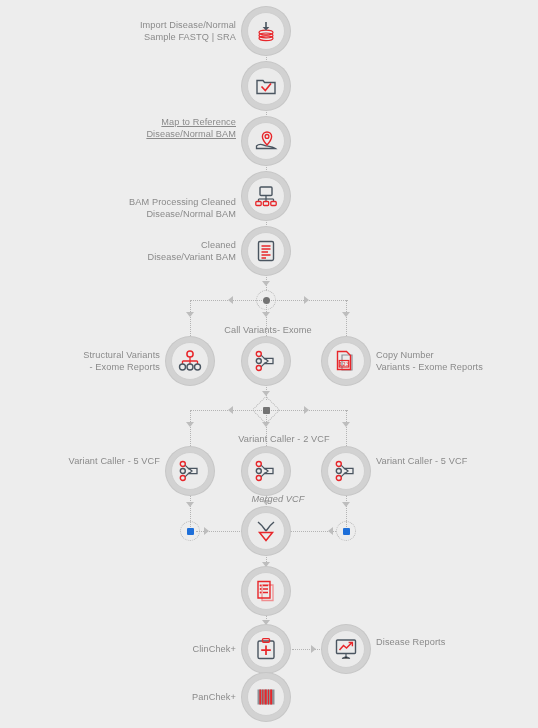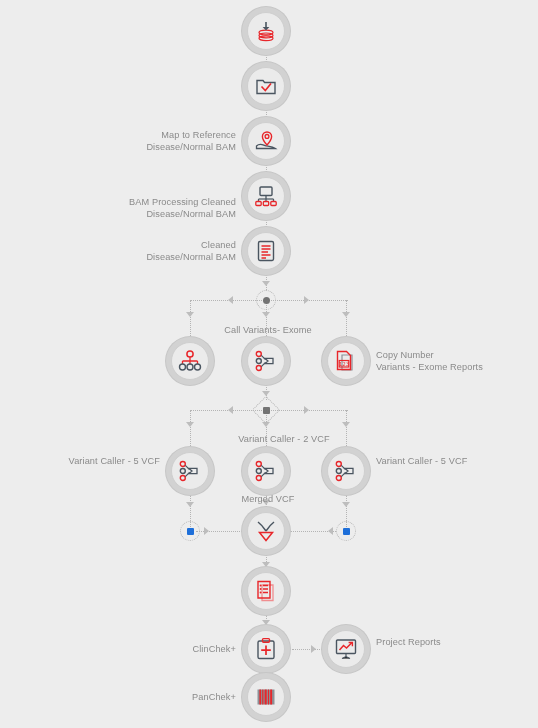--- a/index.html
+++ b/index.html
@@ -135,40 +135,42 @@
     <div class="inner">
       <svg class="glyph" viewBox="0 0 24 24">
         <ellipse cx="12" cy="13.5" rx="7" ry="2.4" fill="none" stroke="#e8262a" stroke-width="1.2"></ellipse>
         <ellipse cx="12" cy="16.4" rx="7" ry="2.4" fill="none" stroke="#e8262a" stroke-width="1.2"></ellipse>
         <ellipse cx="12" cy="19.2" rx="7" ry="2.4" fill="none" stroke="#e8262a" stroke-width="1.2"></ellipse>
         <path d="M12 3 V9.5" stroke="#4a5560" stroke-width="1.6"></path>
         <path d="M8.6 8 L12 11.6 L15.4 8 Z" fill="#4a5560"></path>
       </svg>
     </div>
   </div>
+  <div class="label right-al" style="left:118px; top:19px; width:118px;">Import Disease/Normal
+Sample FASTQ | SRA</div>
 
   <div class="node" style="left:242px; top:62px;">
     <div class="inner">
       <svg class="glyph" viewBox="0 0 24 24">
         <path d="M3 6.5 h6 l1.6 2 H21 v11 H3 Z" fill="none" stroke="#4a5560" stroke-width="1.4"></path>
         <path d="M7.5 12.5 L11.3 16.5 L17 9.5" fill="none" stroke="#e8262a" stroke-width="1.6"></path>
       </svg>
     </div>
   </div>
 
   <div class="node" style="left:242px; top:117px;">
     <div class="inner">
       <svg class="glyph" viewBox="0 0 24 24">
         <path d="M2.5 17 C6 13.5 9 16 11 16.6 C13.5 17.4 18 17 21.5 19.5 L2.5 19.5 Z" fill="none" stroke="#4a5560" stroke-width="1.3"></path>
         <path d="M13 3 C10.4 3 8.4 5 8.4 7.5 C8.4 11 13 16 13 16 S17.6 11 17.6 7.5 C17.6 5 15.6 3 13 3 Z" fill="none" stroke="#e8262a" stroke-width="1.4"></path>
         <circle cx="13" cy="7.4" r="1.9" fill="none" stroke="#e8262a" stroke-width="1.3"></circle>
       </svg>
     </div>
   </div>
-  <div class="label right-al" style="left:118px; top:129px; width:118px;">Map to Reference
+  <div class="label right-al" style="left:118px; top:116px; width:118px;text-decoration:underline;">Map to Reference
 Disease/Normal BAM</div>
 
   <div class="node" style="left:242px; top:172px;">
     <div class="inner">
       <svg class="glyph" viewBox="0 0 24 24">
         <rect x="6" y="3" width="12" height="8.5" rx="1" fill="none" stroke="#4a5560" stroke-width="1.4"></rect>
         <path d="M12 11.5 V15" stroke="#4a5560" stroke-width="1.3"></path>
         <path d="M4.5 15 H19.5" stroke="#4a5560" stroke-width="1.2"></path>
         <path d="M4.5 15 V17.5 M12 15 V17.5 M19.5 15 V17.5" stroke="#4a5560" stroke-width="1.2"></path>
         <rect x="1.8" y="17.5" width="5.4" height="4" rx="1" fill="none" stroke="#e8262a" stroke-width="1.3"></rect>
@@ -182,21 +184,21 @@
 
   <div class="node" style="left:242px; top:227px;">
     <div class="inner">
       <svg class="glyph" viewBox="0 0 24 24">
         <rect x="4.5" y="2.5" width="15" height="19" rx="1.4" fill="none" stroke="#4a5560" stroke-width="1.4"></rect>
         <path d="M7.5 7 H16.5 M7.5 10 H16.5 M7.5 13 H14 M7.5 16 H16.5 M7.5 19 H12" stroke="#e8262a" stroke-width="1.5"></path>
       </svg>
     </div>
   </div>
   <div class="label right-al" style="left:118px; top:239px; width:118px;">Cleaned
-Disease/Normal BAM</div>
+Disease/Variant BAM</div>
 
   <div class="junction" style="left:256px; top:290px;">
     <div class="ring"></div>
     <div class="core round"></div>
   </div>
 
   <div class="hline" style="left:190px; top:300px; width:158px;"></div>
   <div class="arrow-left" style="left:228px; top:296px;"></div>
   <div class="arrow-right" style="left:304px; top:296px;"></div>
 
@@ -213,20 +215,22 @@
     <div class="inner">
       <svg class="glyph" viewBox="0 0 24 24">
         <circle cx="12" cy="5" r="3.1" fill="none" stroke="#e8262a" stroke-width="1.5"></circle>
         <path d="M12 8.1 V12 M4.5 12 H19.5 M4.5 12 V15 M12 12 V15 M19.5 12 V15" stroke="#e8262a" stroke-width="1.3"></path>
         <circle cx="4.5" cy="18" r="3" fill="none" stroke="#4a5560" stroke-width="1.4"></circle>
         <circle cx="12" cy="18" r="3" fill="none" stroke="#4a5560" stroke-width="1.4"></circle>
         <circle cx="19.5" cy="18" r="3" fill="none" stroke="#4a5560" stroke-width="1.4"></circle>
       </svg>
     </div>
   </div>
+  <div class="label right-al" style="left:42px; top:349px; width:118px;">Structural Variants
+- Exome Reports</div>
 
   <div class="node" style="left:242px; top:337px;">
     <div class="inner">
       <svg class="glyph" viewBox="0 0 24 24">
         <circle cx="4.8" cy="5" r="2.5" fill="none" stroke="#e8262a" stroke-width="1.4"></circle>
         <circle cx="4.8" cy="12" r="2.5" fill="none" stroke="#4a5560" stroke-width="1.4"></circle>
         <circle cx="4.8" cy="19" r="2.5" fill="none" stroke="#e8262a" stroke-width="1.4"></circle>
         <path d="M7.3 6.4 L11.5 10.6 M7.3 17.6 L11.5 13.4" stroke="#4a5560" stroke-width="1.2"></path>
         <path d="M11 9.4 H19 V14.6 H11 L14 12 Z" fill="none" stroke="#4a5560" stroke-width="1.3"></path>
       </svg>
@@ -333,21 +337,21 @@
 
   <div class="node" style="left:242px; top:507px;">
     <div class="inner">
       <svg class="glyph" viewBox="0 0 24 24">
         <path d="M4 3 C4 3 8 6 12 12" fill="none" stroke="#4a5560" stroke-width="1.5"></path>
         <path d="M20 3 C20 3 16 6 12 12" fill="none" stroke="#4a5560" stroke-width="1.5"></path>
         <path d="M5.5 13.5 H18.5 L12 21.5 Z" fill="none" stroke="#e8262a" stroke-width="1.5"></path>
       </svg>
     </div>
   </div>
-  <div class="label center-al" style="left:206px; top:493px; width:124px;">Merged VCF</div>
+  <div class="label center-al" style="left:216px; top:493px; width:124px;font-style:italic;">Merged VCF</div>
 
   <div class="vline" style="left:266px; top:555px; height:15px;"></div>
   <div class="arrow-down" style="left:262px; top:562px;"></div>
 
   <div class="node" style="left:242px; top:567px;">
     <div class="inner">
       <svg class="glyph" viewBox="0 0 24 24">
         <path d="M8 6 h11 v15.5 H8 Z" fill="none" stroke="#f08e90" stroke-width="1.3"></path>
         <path d="M4 2.5 h12 v16.5 H4 Z" fill="none" stroke="#e8262a" stroke-width="1.4"></path>
         <circle cx="6.6" cy="6.5" r="1" fill="#e8262a"></circle>
@@ -378,21 +382,21 @@
   <div class="node" style="left:322px; top:625px;">
     <div class="inner">
       <svg class="glyph" viewBox="0 0 24 24">
         <rect x="2.5" y="3" width="19" height="13.5" rx="1" fill="none" stroke="#4a5560" stroke-width="1.4"></rect>
         <path d="M12 16.5 V20 M8 21.5 L12 19.6 L16 21.5" stroke="#4a5560" stroke-width="1.2"></path>
         <path d="M5.5 13 L9.5 8.5 L12.5 11 L18 5.5" fill="none" stroke="#e8262a" stroke-width="1.5"></path>
         <path d="M14.6 5.5 H18.4 V9.2" fill="none" stroke="#e8262a" stroke-width="1.4"></path>
       </svg>
     </div>
   </div>
-  <div class="label left-al" style="left:376px; top:636px; width:150px;">Project Reports</div>
+  <div class="label left-al" style="left:376px; top:636px; width:150px;">Disease Reports</div>
 
   <div class="vline" style="left:266px; top:673px; height:14px;"></div>
   <div class="arrow-down" style="left:262px; top:678px;"></div>
 
   <div class="node" style="left:242px; top:673px;">
     <div class="inner">
       <svg class="glyph" viewBox="0 0 24 24">
         <rect x="3.5" y="4.5" width="17" height="15" fill="#8d9198"></rect>
         <rect x="5.4" y="4.5" width="1.7" height="15" fill="#e8262a"></rect>
         <rect x="8.2" y="4.5" width="1.2" height="15" fill="#e8262a"></rect>

